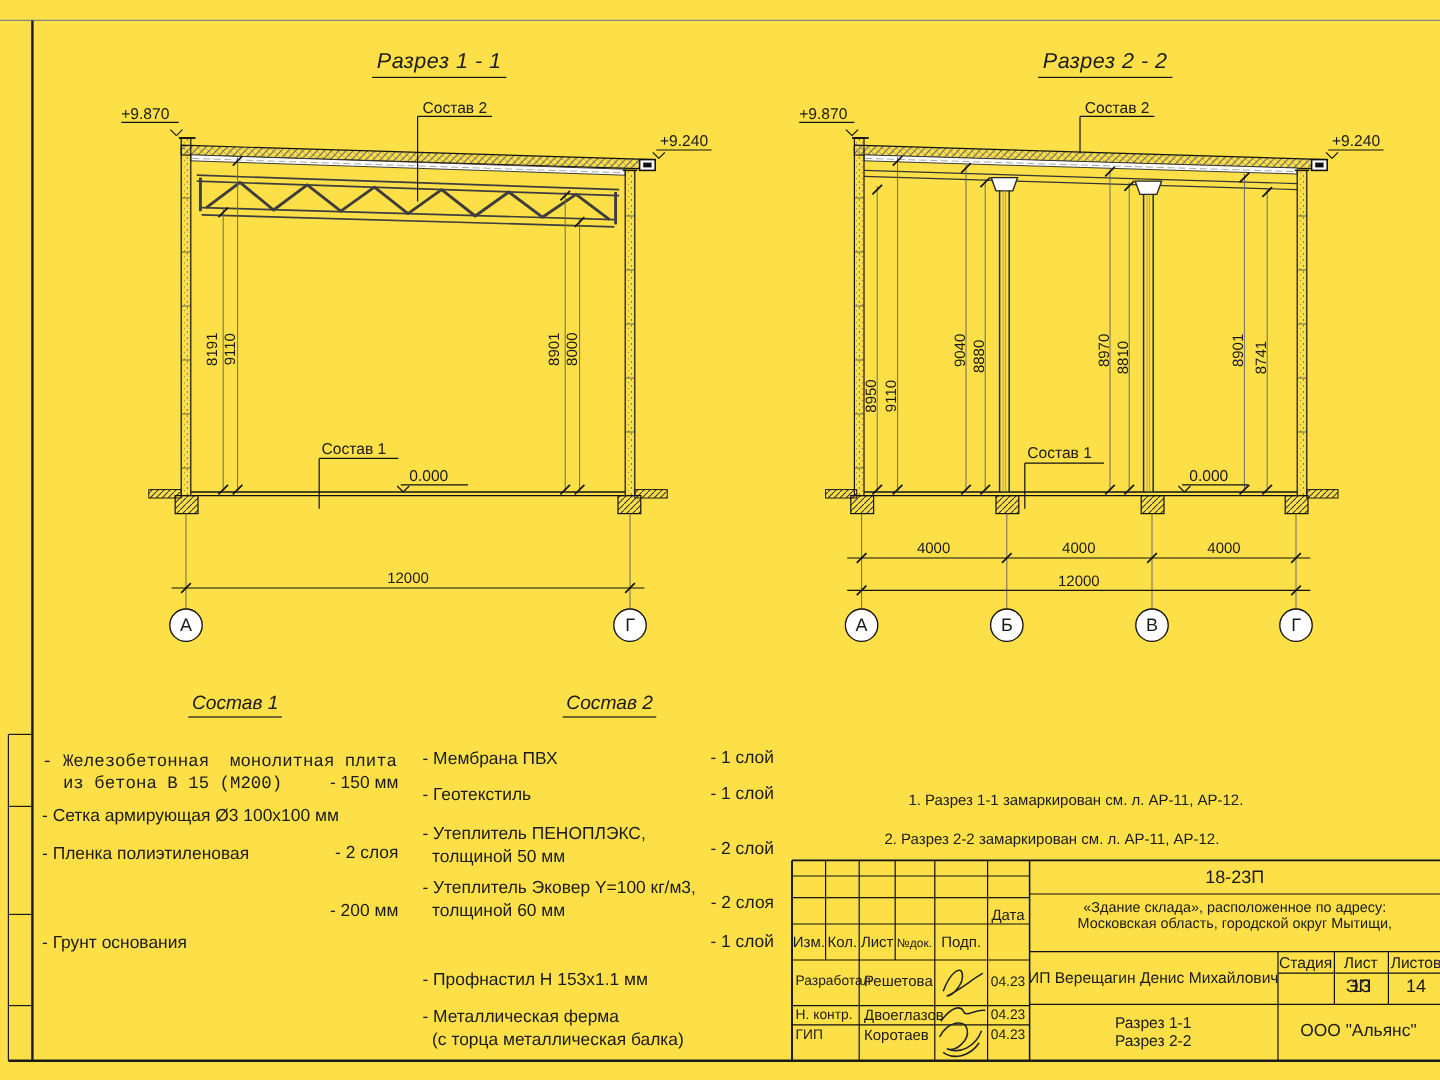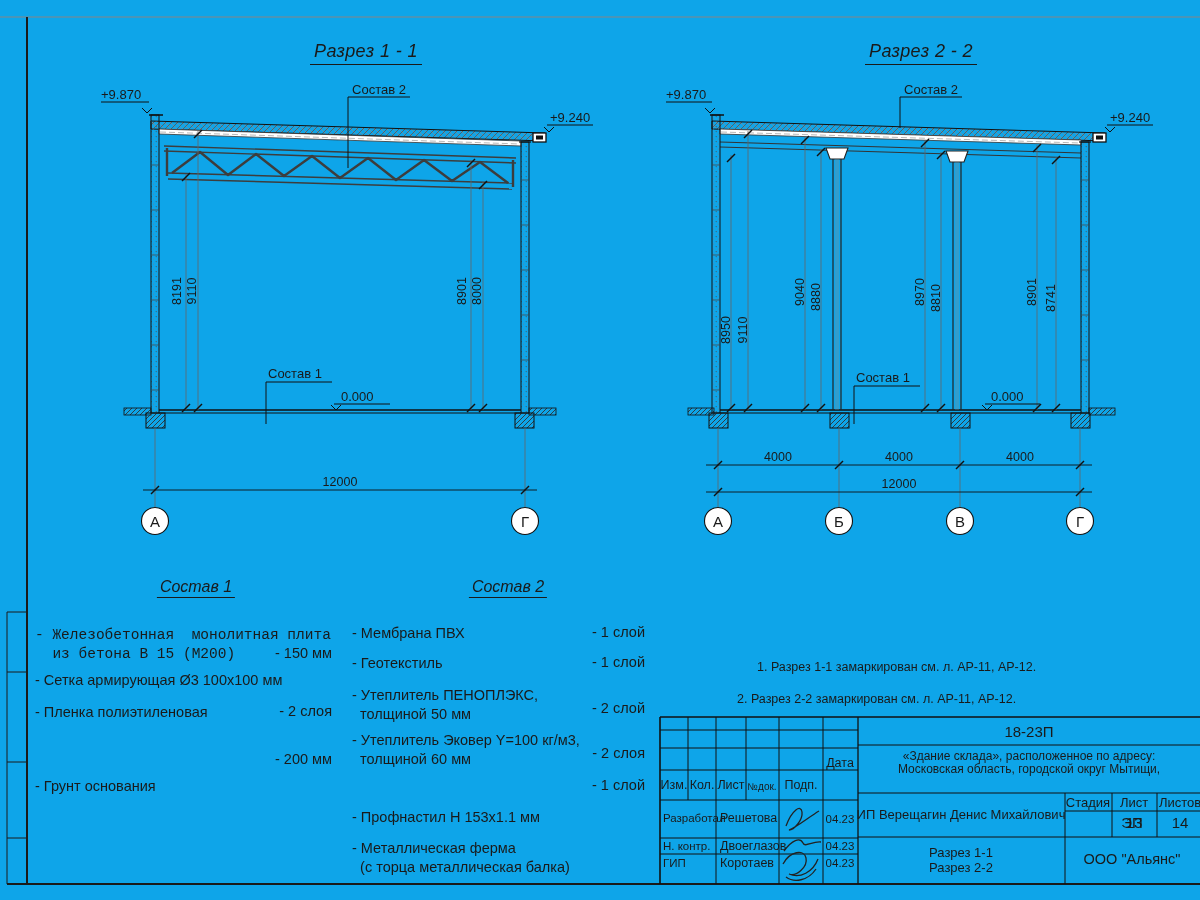--- a/index.html
+++ b/index.html
@@ -1,16 +1,16 @@
 <!DOCTYPE html>
 <html><head>
 <meta charset="utf-8">
 <style>
   html,body{margin:0;padding:0;background:#fff;}
-  #sheet{position:relative;width:1200px;height:900px;background:#0ea5e9;overflow:hidden;
+  #sheet{position:relative;width:1200px;height:900px;background:#fde047;overflow:hidden;
          font-family:"Liberation Sans",sans-serif;color:#1a1a1a;}
   svg{position:absolute;left:0;top:0;}
   .t{position:absolute;white-space:nowrap;color:#1a1a1a;font-family:"Liberation Sans",sans-serif;}
   .c{transform:translate(-50%,0);}
   .cc{transform:translate(-50%,-50%);}
   .v{transform:translate(-50%,-50%) rotate(-90deg);}
   .title{font-size:18px;font-style:italic;border-bottom:1px solid #1a1a1a;padding:0 4px 2px 4px;letter-spacing:.4px;}
   .stitle{font-size:16px;font-style:italic;border-bottom:1px solid #1a1a1a;padding:0 3px 1px 3px;}
   .dim{font-size:12.5px;}
   .elev{font-size:13px;}

